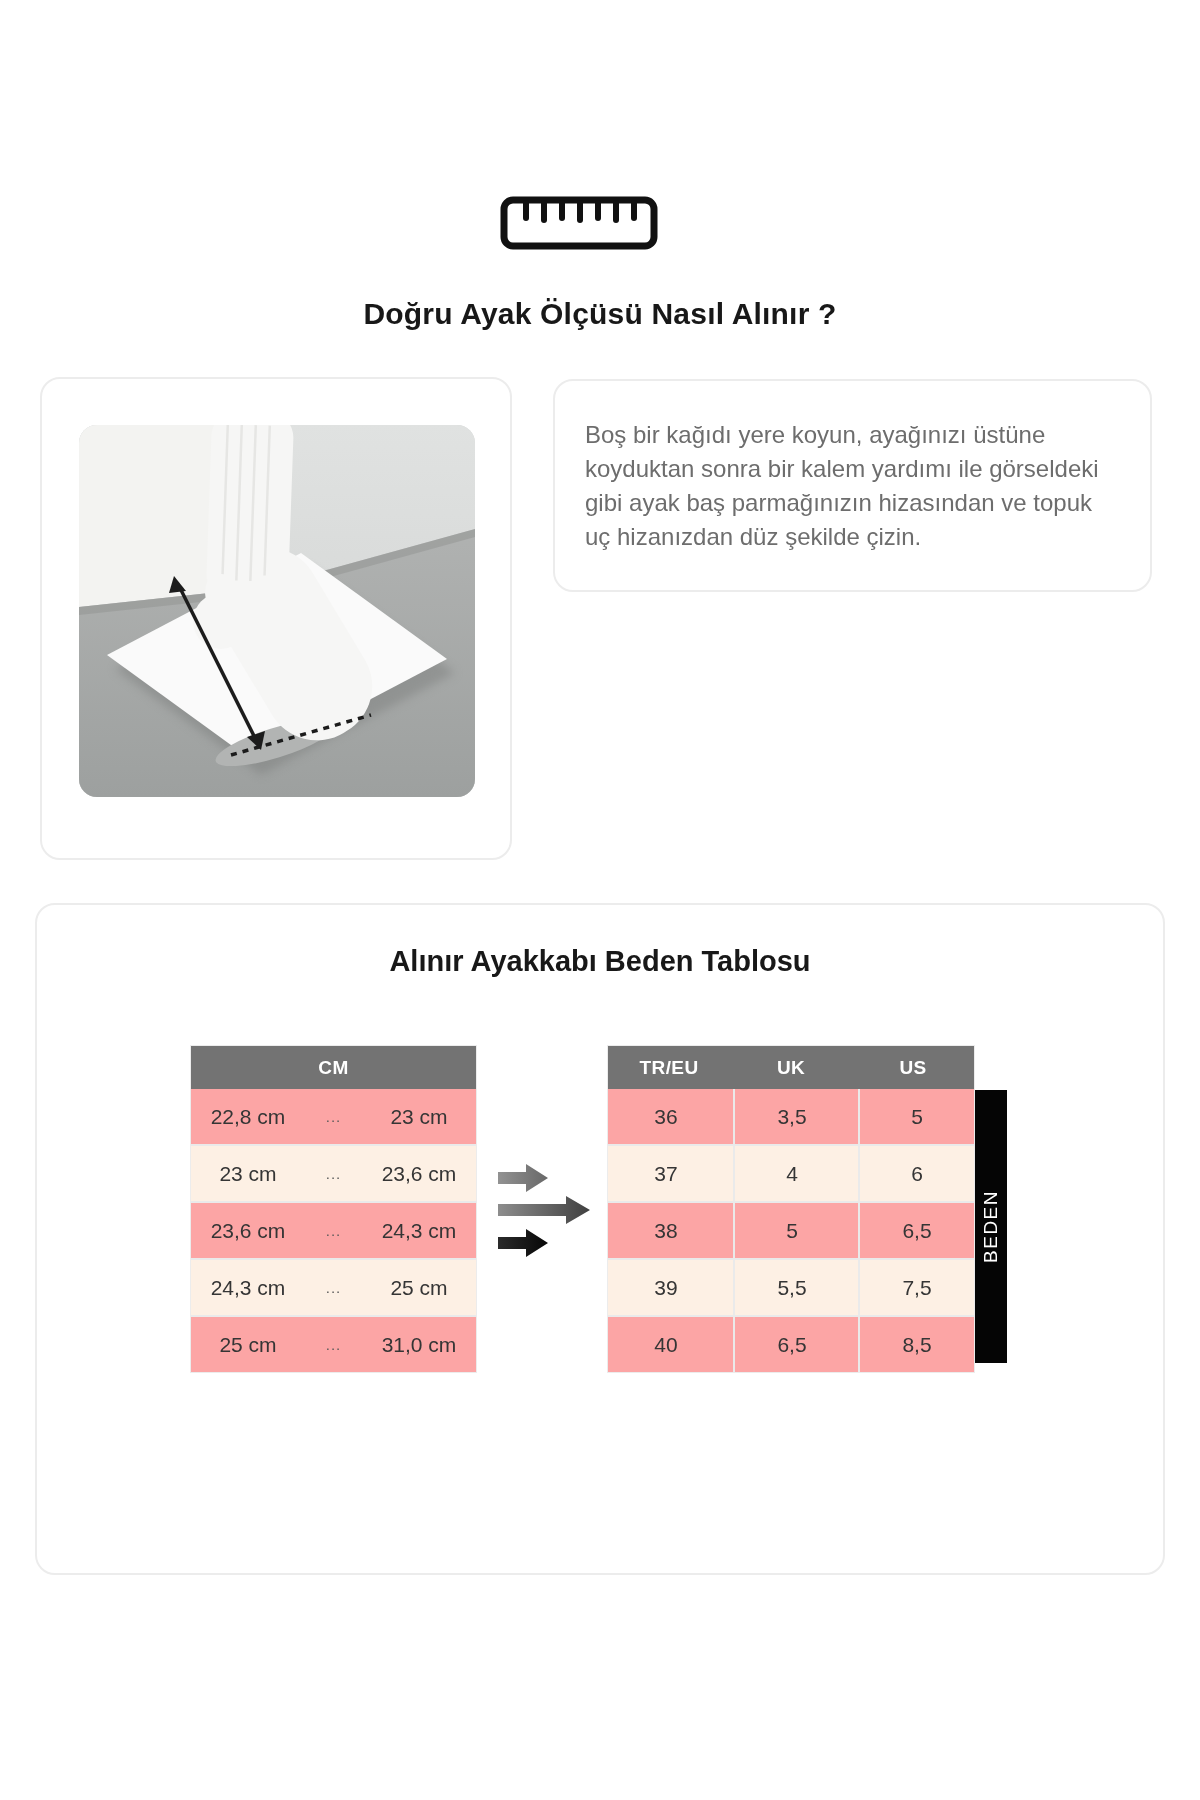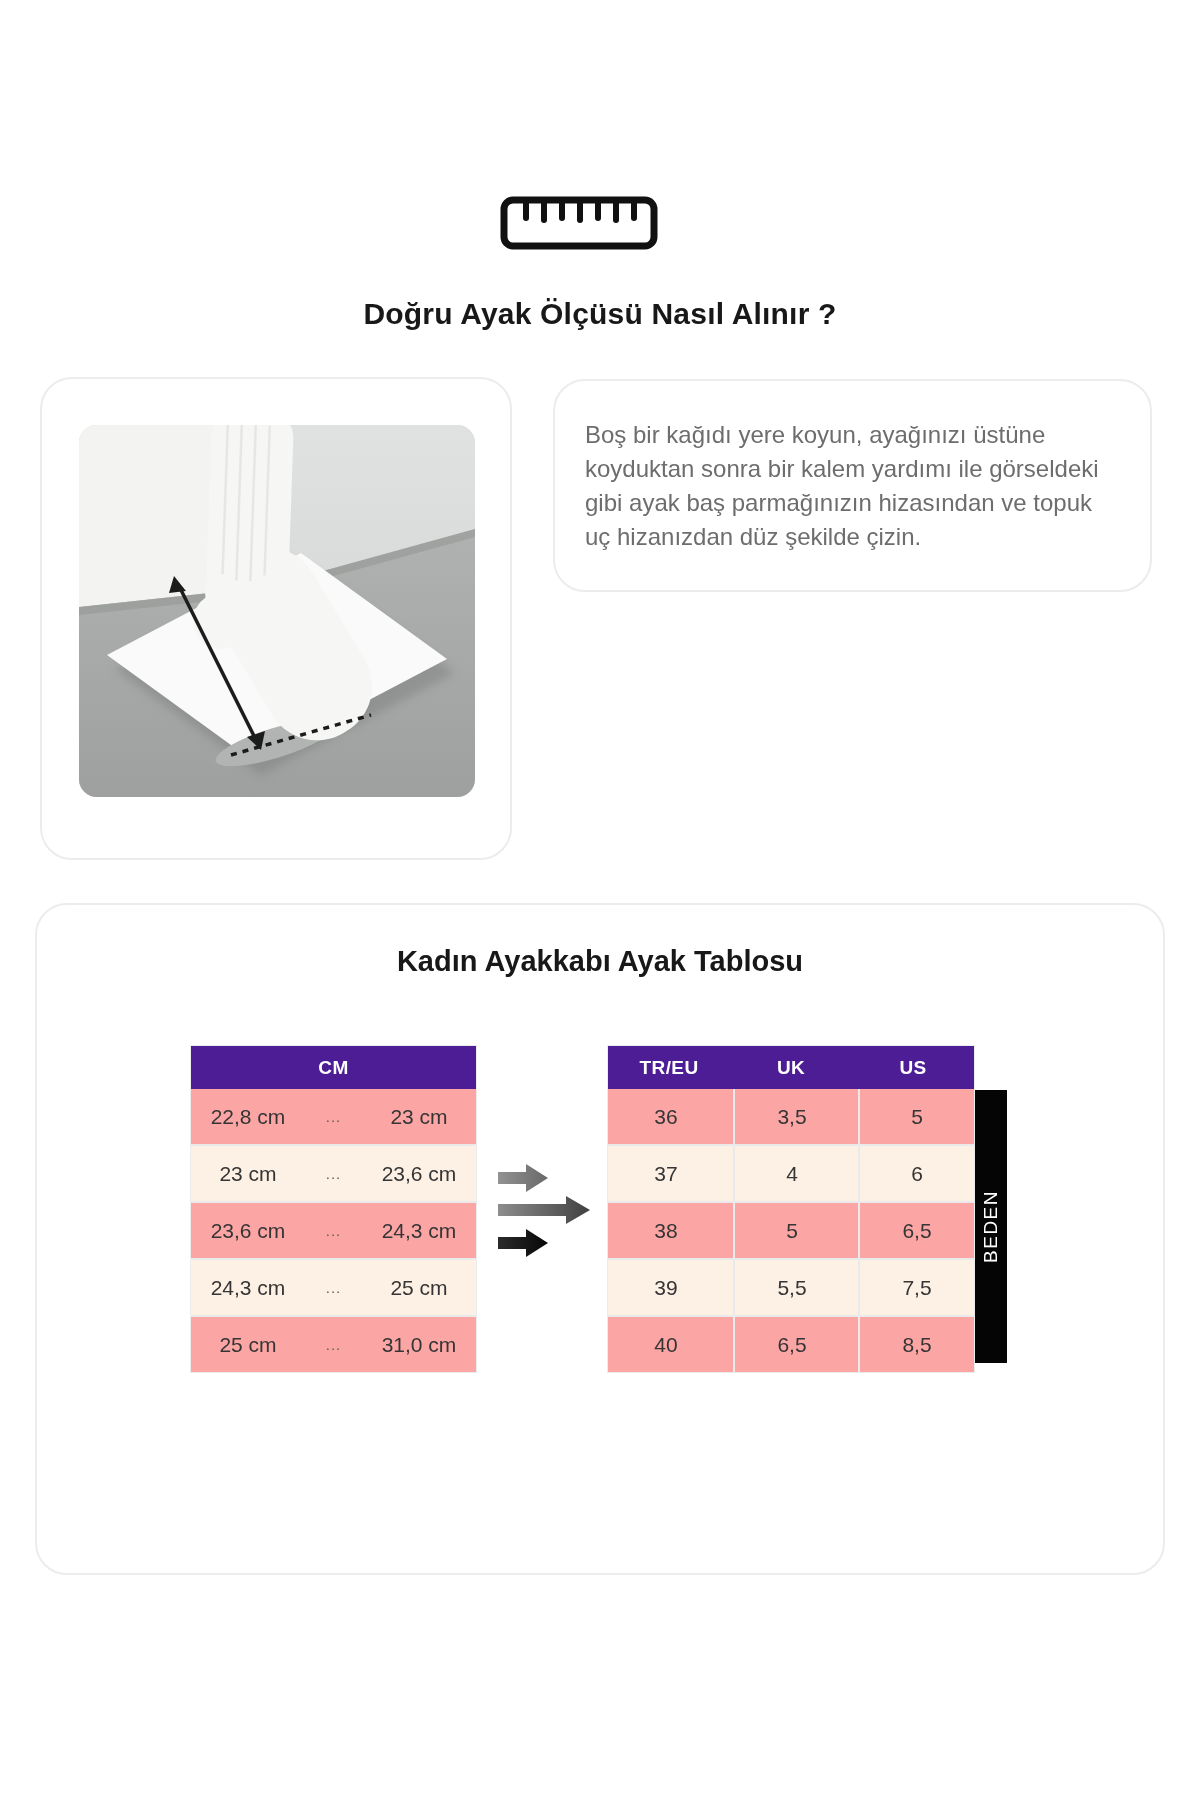--- a/index.html
+++ b/index.html
@@ -6,35 +6,35 @@
   #page{position:relative;width:1200px;height:1800px;background:#ffffff;overflow:hidden;
         font-family:"Liberation Sans", sans-serif;}
   .abs{position:absolute;}
 
   
   #ruler-wrap{left:500px;top:196px;width:158px;height:54px;}
   #main-title{left:0;top:297px;width:1200px;text-align:center;
               font-size:30px;font-weight:700;color:#181818;letter-spacing:.2px;}
 
   
-  .card{border:2px solid #ececec;border-radius:32px;background:#ffffff;box-sizing:border-box;}
+  .card{border:2px solid #ececec;border-radius:20px;background:#ffffff;box-sizing:border-box;}
   #photo-card{left:40px;top:377px;width:472px;height:483px;}
   #photo{position:absolute;left:37px;top:46px;width:396px;height:372px;
          border-radius:18px;overflow:hidden;background:#d5d7d6;}
   #step1-card{left:553px;top:379px;width:599px;height:213px;display:flex;align-items:center;}
   #step2-card{left:553px;top:617px;width:599px;height:241px;display:flex;align-items:center;}
   .step-text{padding:10px 28px 10px 30px;font-size:24px;line-height:34px;color:#6d6d6d;}
 
   
   #size-card{left:35px;top:903px;width:1130px;height:672px;}
   #size-title{left:35px;top:945px;width:1130px;text-align:center;
               font-size:29px;font-weight:700;color:#181818;}
 
   .tbl{box-sizing:border-box;border:1px solid #ececec;}
-  .tbl-header{height:43px;background:#4c1d95;color:#ffffff;display:grid;
+  .tbl-header{height:43px;background:#737373;color:#ffffff;display:grid;
               align-items:center;text-align:center;font-size:19px;font-weight:700;letter-spacing:.4px;}
   .tbl-row{height:55px;display:grid;align-items:center;text-align:center;
            font-size:21px;color:#353535;background:#fca5a5;}
   .tbl-row + .tbl-row{border-top:2px solid #eaeaea;}
   .tbl-row.stripe{background:#fdf0e4;}
 
   #cm-table{left:190px;top:1045px;width:287px;}
   #cm-table .tbl-row{grid-template-columns:40% 20% 40%;}
   .sep{font-size:15px;color:#5a5a5a;letter-spacing:1px;}
 
@@ -123,21 +123,21 @@
         </g>
       </svg>
     </div>
   </div>
 
   <div class="abs card" id="step1-card">
     <div class="step-text">Boş bir kağıdı yere koyun, ayağınızı üstüne koyduktan sonra bir kalem yardımı ile görseldeki gibi ayak baş parmağınızın hizasından ve topuk uç hizanızdan düz şekilde çizin.</div>
   </div>
 
   <div class="abs card" id="size-card"></div>
-  <div class="abs" id="size-title">Kadın Ayakkabı Ayak Tablosu</div>
+  <div class="abs" id="size-title">Alınır Ayakkabı Beden Tablosu</div>
 
   <div class="abs tbl" id="cm-table">
     <div class="tbl-header" style="grid-template-columns:1fr">
       <span>CM</span>
     </div>
     <div class="tbl-row">
       <span>22,8 cm</span>
       <span class="sep">...</span>
       <span>23 cm</span>
     </div>

